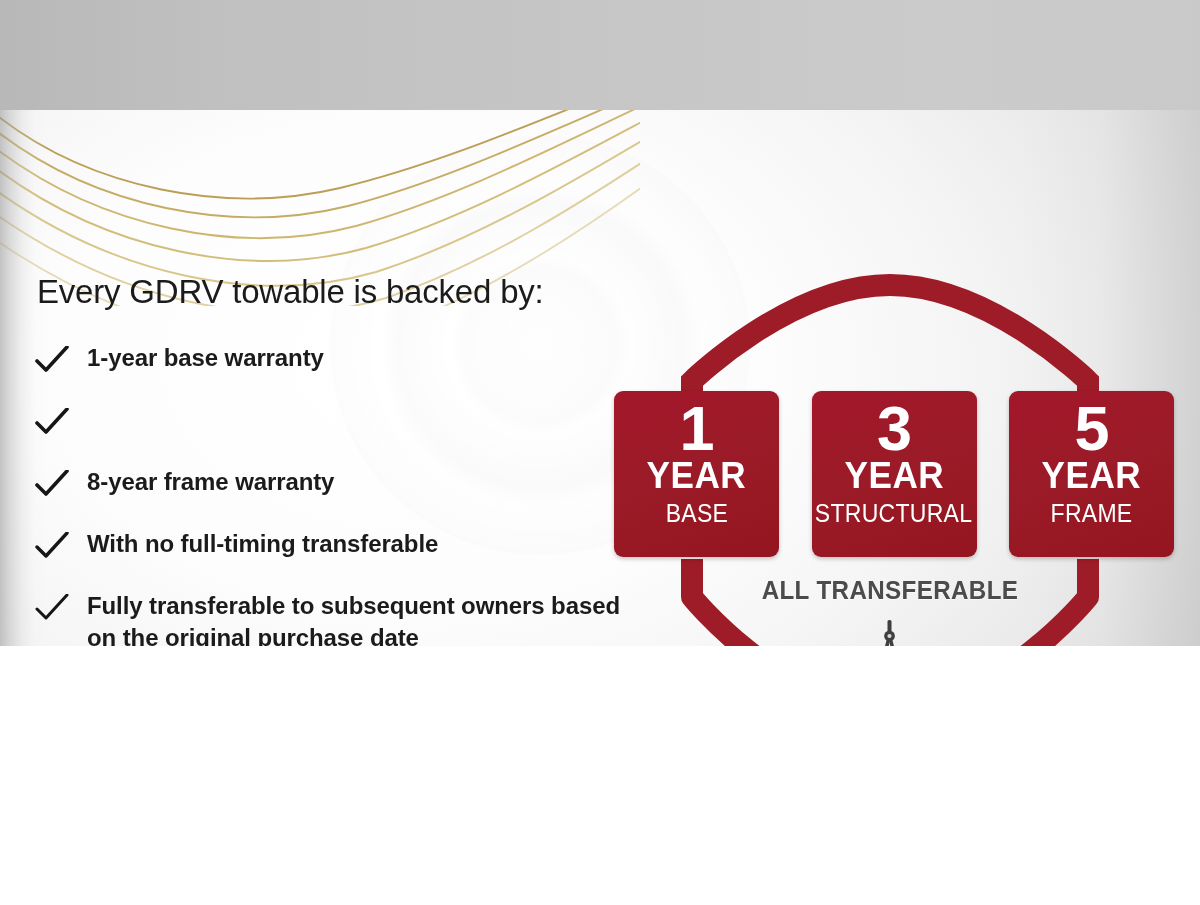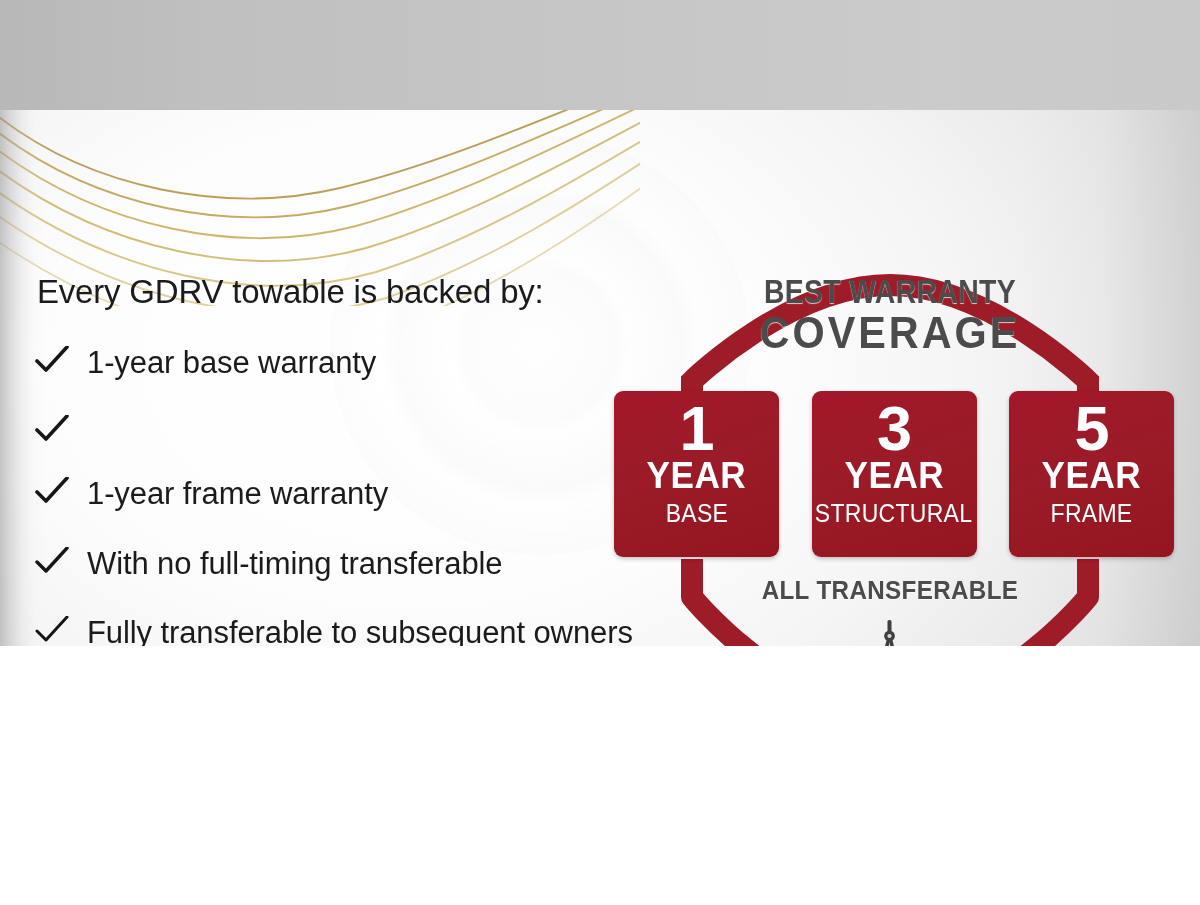--- a/index.html
+++ b/index.html
@@ -124,25 +124,25 @@
   }
   .bullet:last-child { margin-bottom: 0; justify-content: space-between; }
   .check {
     flex: 0 0 52px;
     width: 52px;
     padding-top: 4px;
     line-height: 1;
   }
   .check svg { display: block; }
   .bullet-text {
-    font-size: 31px;
+    font-size: 24px;
     line-height: 1.34;
     color: #1b1b1b;
     letter-spacing: -0.1px;
-    font-weight: 400;
+    font-weight: 700;
   }
 
   
   .badge {
     position: absolute;
     left: 600px;
     top: 115px;
     width: 580px;
     height: 500px;
   }
@@ -295,21 +295,21 @@
             </svg>
           </span>
         </li>
 
         <li class="bullet">
           <span class="check">
             <svg width="34" height="30" viewBox="0 0 34 30" aria-hidden="true">
               <path d="M2 15 L11 24 L32 1" fill="none" stroke="#161616" stroke-width="3.6" stroke-linecap="round" stroke-linejoin="round"></path>
             </svg>
           </span>
-          <span class="bullet-text">1-year frame warranty</span>
+          <span class="bullet-text">8-year frame warranty</span>
         </li>
 
         <li class="bullet">
           <span class="check">
             <svg width="34" height="30" viewBox="0 0 34 30" aria-hidden="true">
               <path d="M2 15 L11 24 L32 1" fill="none" stroke="#161616" stroke-width="3.4" stroke-linecap="round" stroke-linejoin="round"></path>
             </svg>
           </span>
           <span class="bullet-text">With no full-timing transferable</span>
         </li>
@@ -334,24 +334,20 @@
                  C 92 156, 190 60, 290 60
                  C 390 60, 488 156, 488 156
                  L 488 270" fill="none" stroke="#9E1B28" stroke-width="22" stroke-linecap="butt" stroke-linejoin="miter"></path>
         <path d="M 92 334
                  L 92 372
                  C 92 372, 170 470, 290 497
                  C 410 470, 488 372, 488 372
                  L 488 334" fill="none" stroke="#9E1B28" stroke-width="22" stroke-linecap="butt" stroke-linejoin="round"></path>
       </svg>
 
-      <div class="badge-heading">
-        <div class="bh-1">BEST WARRANTY</div>
-        <div class="bh-2">COVERAGE</div>
-      </div>
 
       <div class="boxes">
 
         <div class="box">
           <div class="box-num">1</div>
           <div class="box-year">YEAR</div>
           <div class="box-kind">BASE</div>
         </div>
 
         <div class="box">

